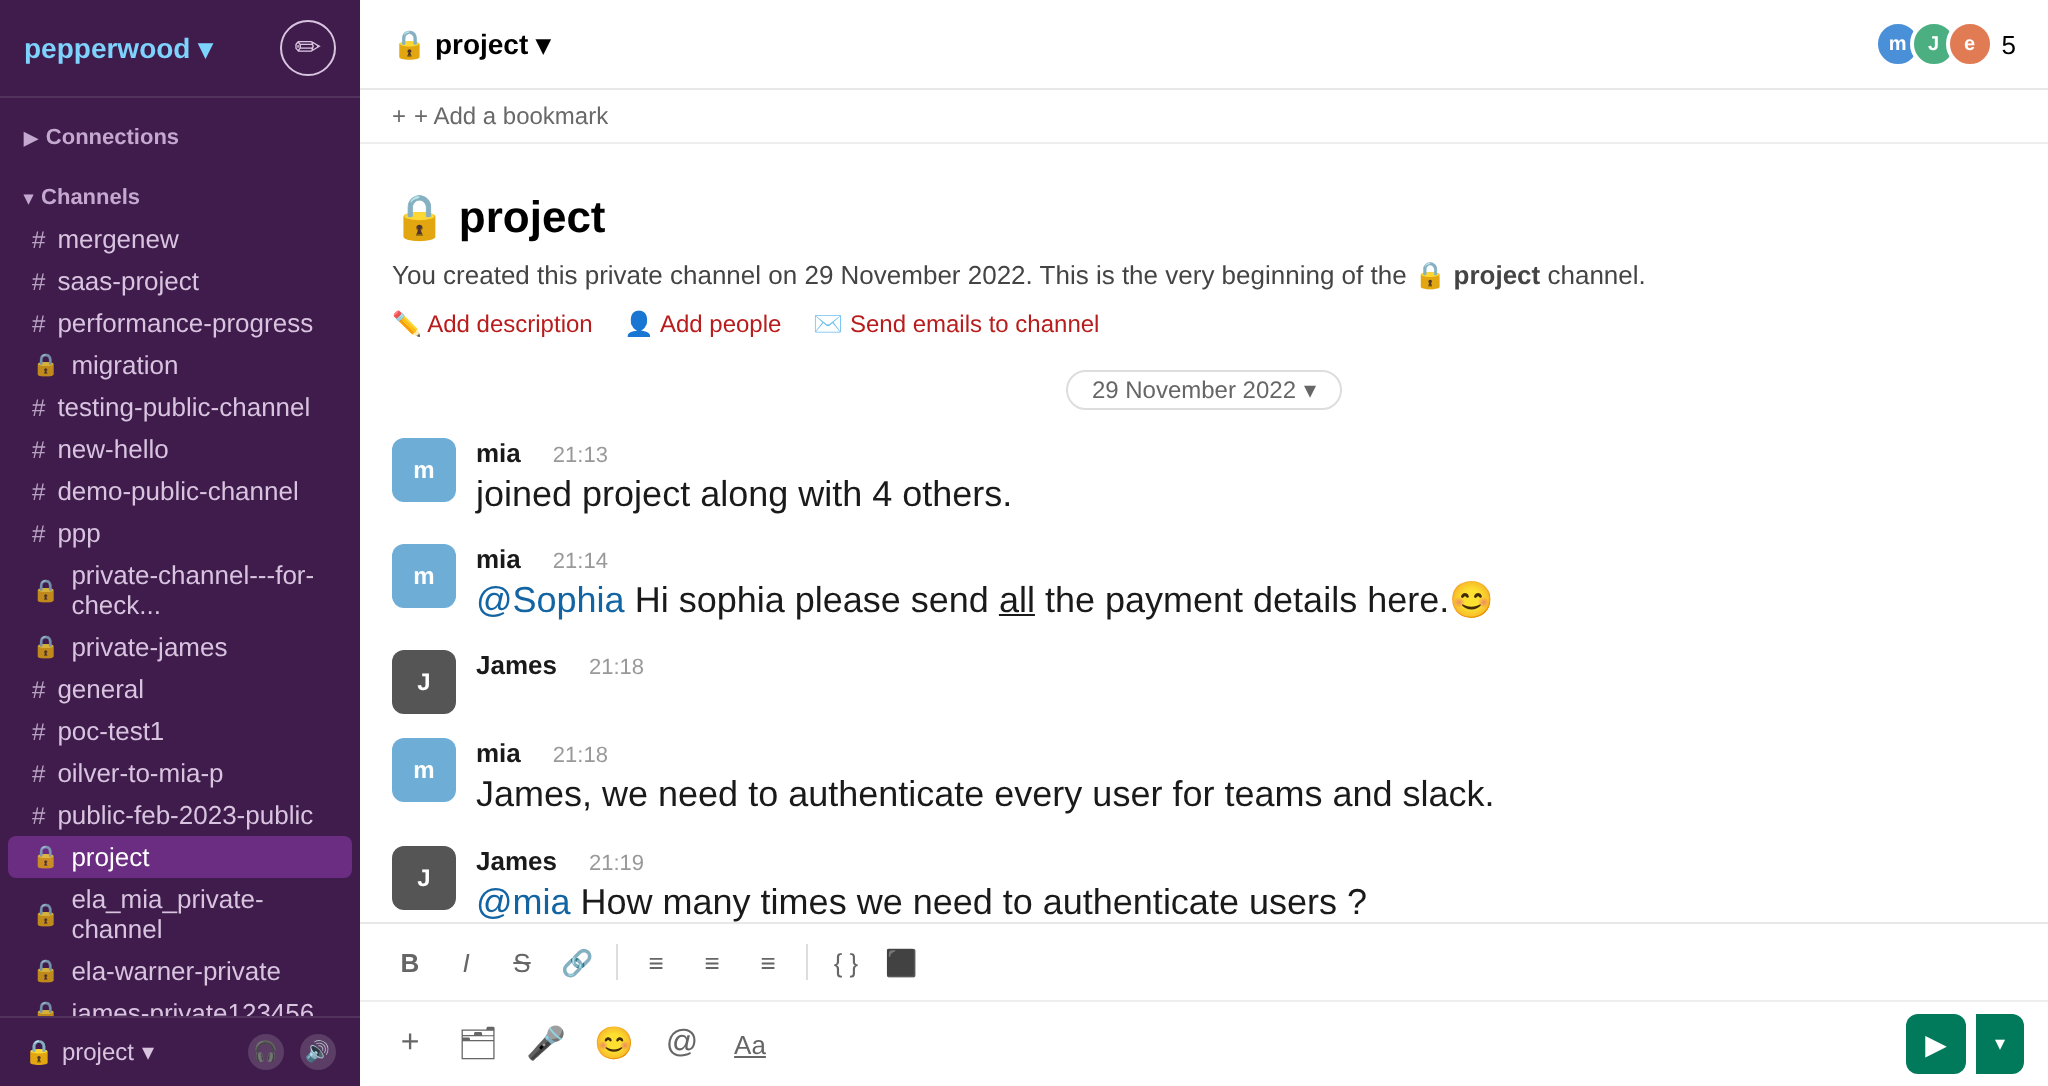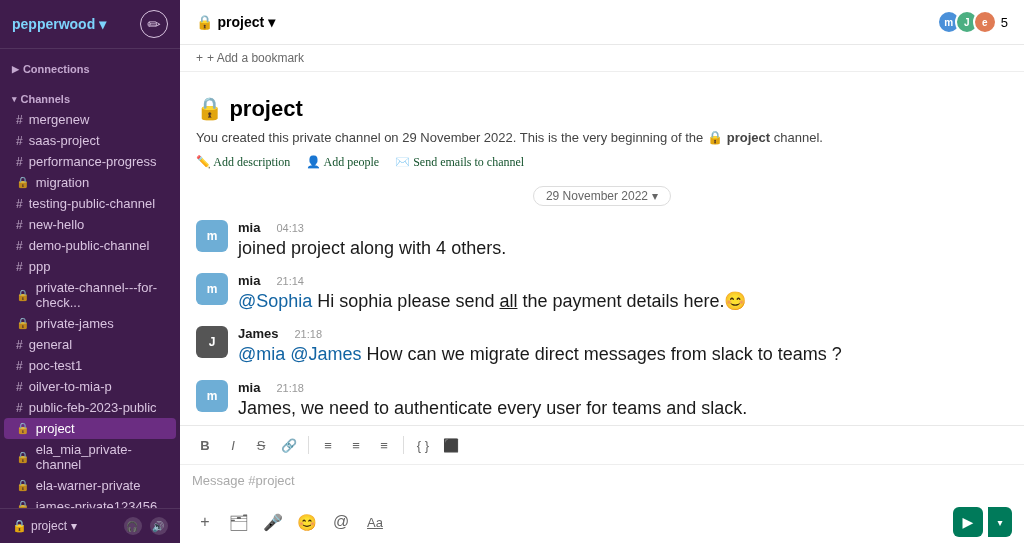--- a/index.html
+++ b/index.html
@@ -169,27 +169,26 @@
       margin-top: 8px;
     }
     .channel-info p strong { font-weight: 700; }
     .channel-actions {
       display: flex;
       gap: 16px;
       margin-top: 10px;
     }
     .channel-action-btn {
       font-size: 12px;
-      color: #14532d;
+      color: #b91c1c;
       display: flex;
       align-items: center;
       gap: 4px;
       cursor: pointer;
       text-decoration: none;
-      font-family: Liberation Serif, serif;
     }
 
     
     .date-divider {
       display: flex;
       align-items: center;
       padding: 8px 16px;
       gap: 8px;
     }
     .date-badge {
@@ -452,21 +451,21 @@
         <span>▾</span>
       </div>
     </div>
 
     <div id="messages-list">
         <div class="message-group">
       <div class="avatar-msg avatar-mia">m</div>
       <div class="msg-content">
         <div class="msg-header">
           <span class="msg-author">mia</span>
-          <span class="msg-time">04:13</span>
+          <span class="msg-time">21:13</span>
         </div>
         <div class="msg-text"><span>joined project along with 4 others.</span></div>
       </div>
 
     </div>
         <div class="message-group">
       <div class="avatar-msg avatar-mia">m</div>
       <div class="msg-content">
         <div class="msg-header">
           <span class="msg-author">mia</span>
@@ -476,21 +475,20 @@
       </div>
 
     </div>
         <div class="message-group">
       <div class="avatar-msg avatar-james">J</div>
       <div class="msg-content">
         <div class="msg-header">
           <span class="msg-author">James</span>
           <span class="msg-time">21:18</span>
         </div>
-        <div class="msg-text"><span class="mention">@mia</span><span> </span><span class="mention">@James</span><span> How can we migrate direct messages from slack to teams ?</span></div>
       </div>
 
     </div>
         <div class="message-group">
       <div class="avatar-msg avatar-mia">m</div>
       <div class="msg-content">
         <div class="msg-header">
           <span class="msg-author">mia</span>
           <span class="msg-time">21:18</span>
         </div>
@@ -525,23 +523,20 @@
         </div>
       <div class="toolbar-btn">🔗</div>
       <div class="toolbar-sep"></div>
       <div class="toolbar-btn">≡</div>
       <div class="toolbar-btn">≡</div>
       <div class="toolbar-btn">≡</div>
       <div class="toolbar-sep"></div>
       <div class="toolbar-btn">{ }</div>
       <div class="toolbar-btn">⬛</div>
     </div>
-    <div class="editor-input">
-      <span style="color:#aaa;">Message #project</span>
-    </div>
     <div class="editor-footer">
       <div class="editor-footer-left">
         <div class="editor-footer-icon">+</div>
         <div class="editor-footer-icon">🗂</div>
         <div class="editor-footer-icon">🎤</div>
         <div class="editor-footer-icon">😊</div>
         <div class="editor-footer-icon">@</div>
         <div class="editor-footer-icon" style="font-size:13px; text-decoration:underline;">Aa</div>
       </div>
       <div class="send-btn-area">

